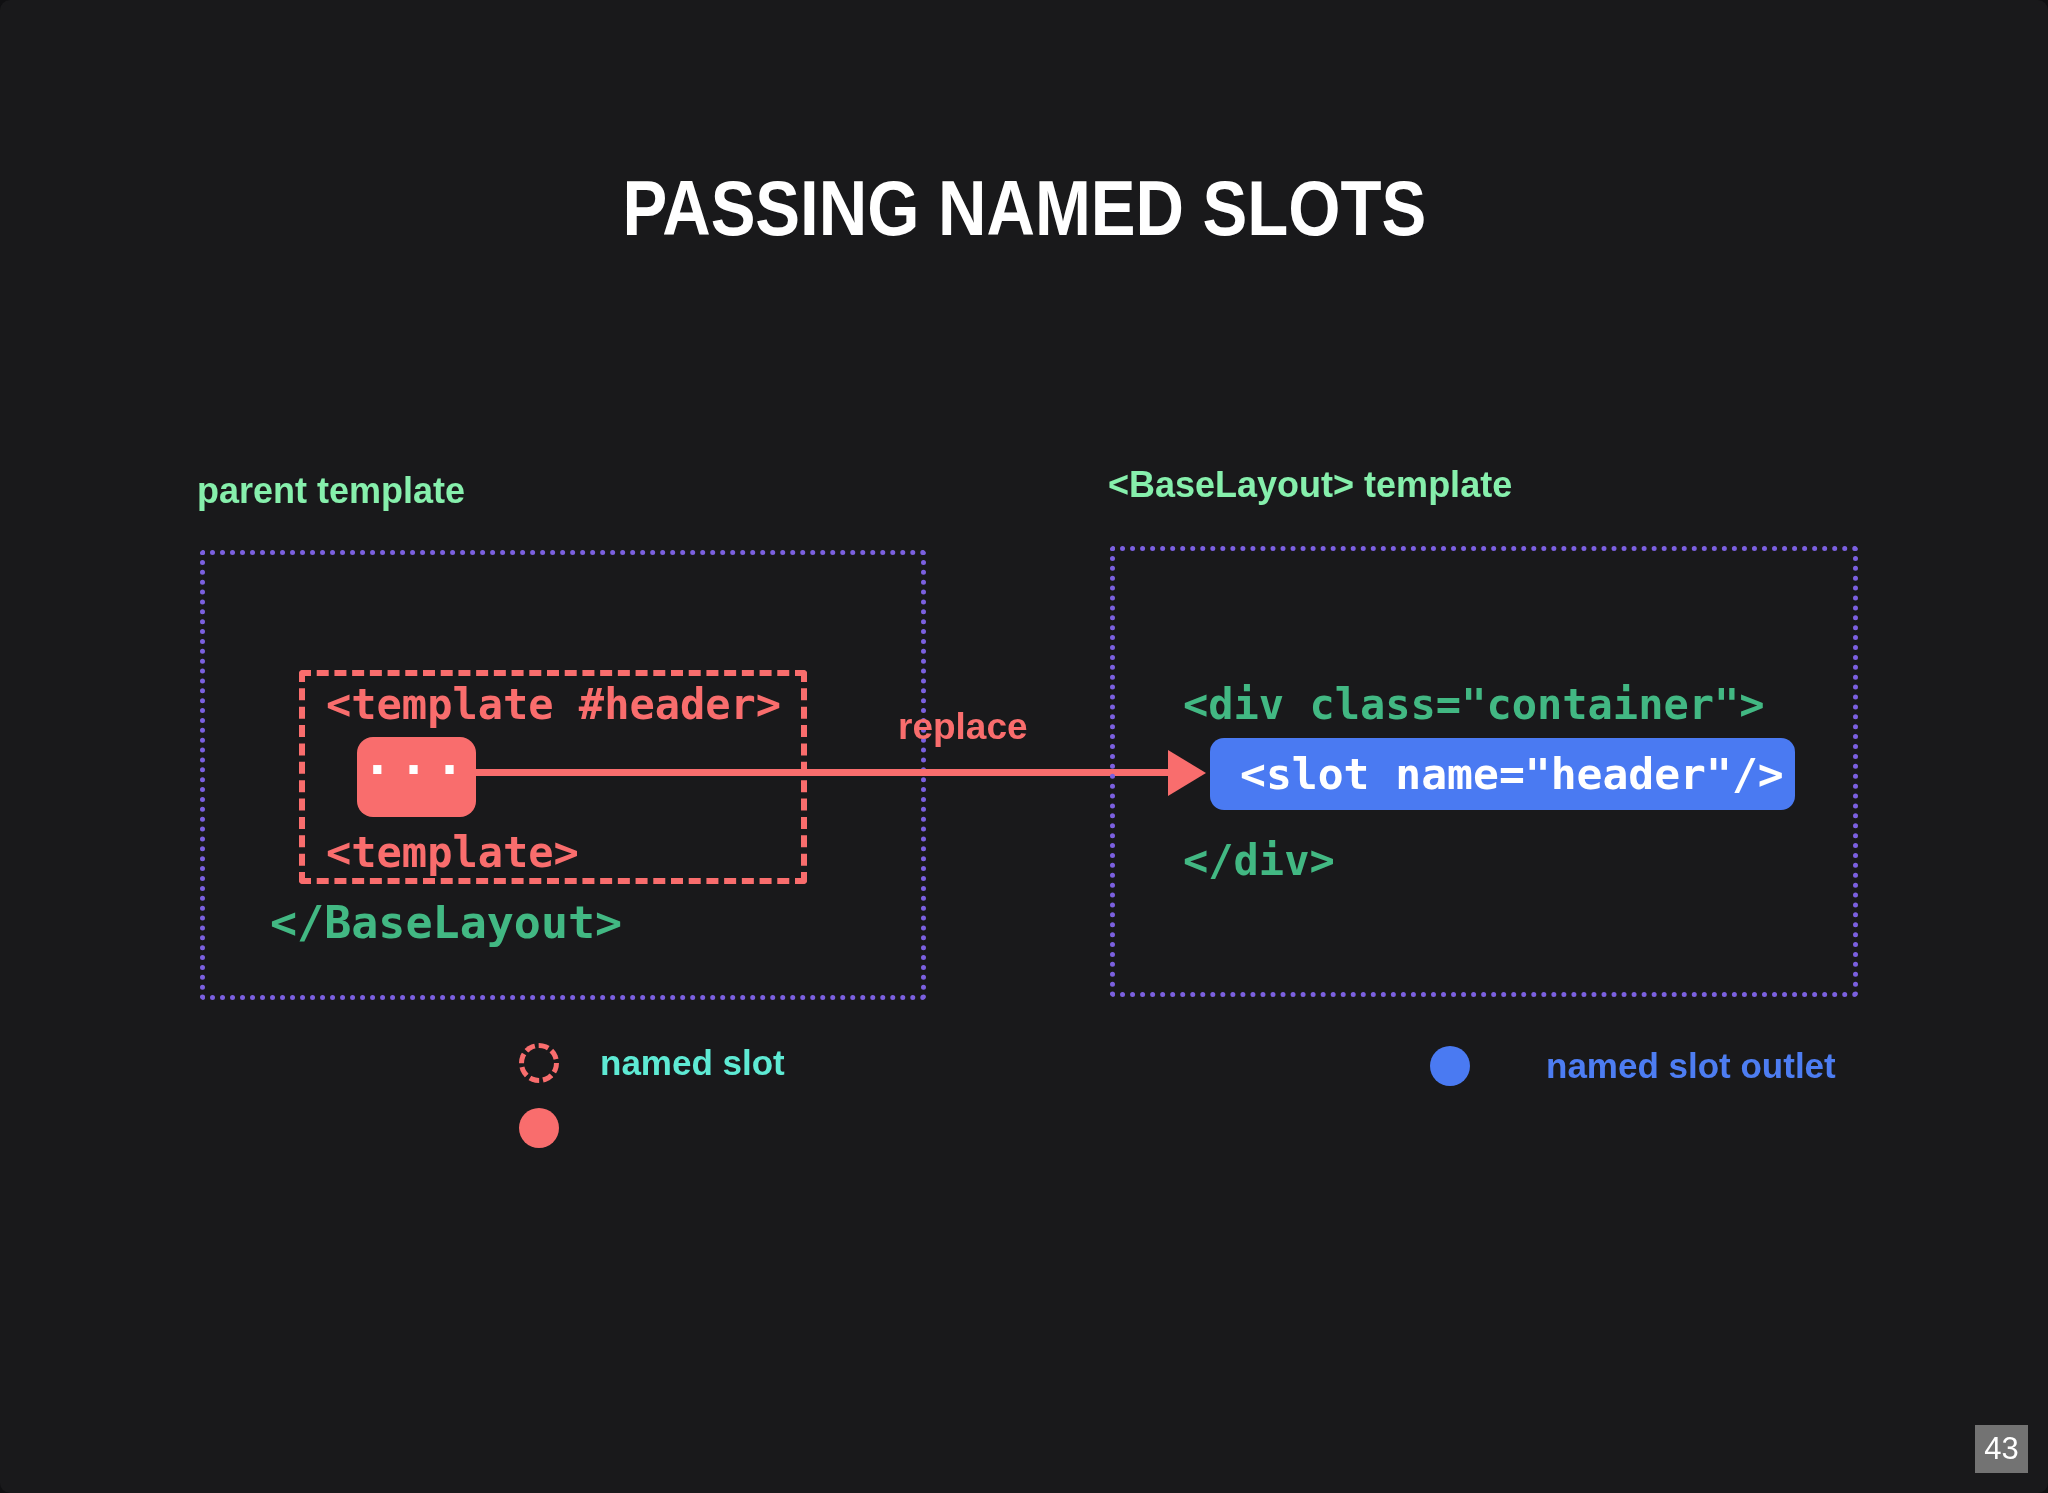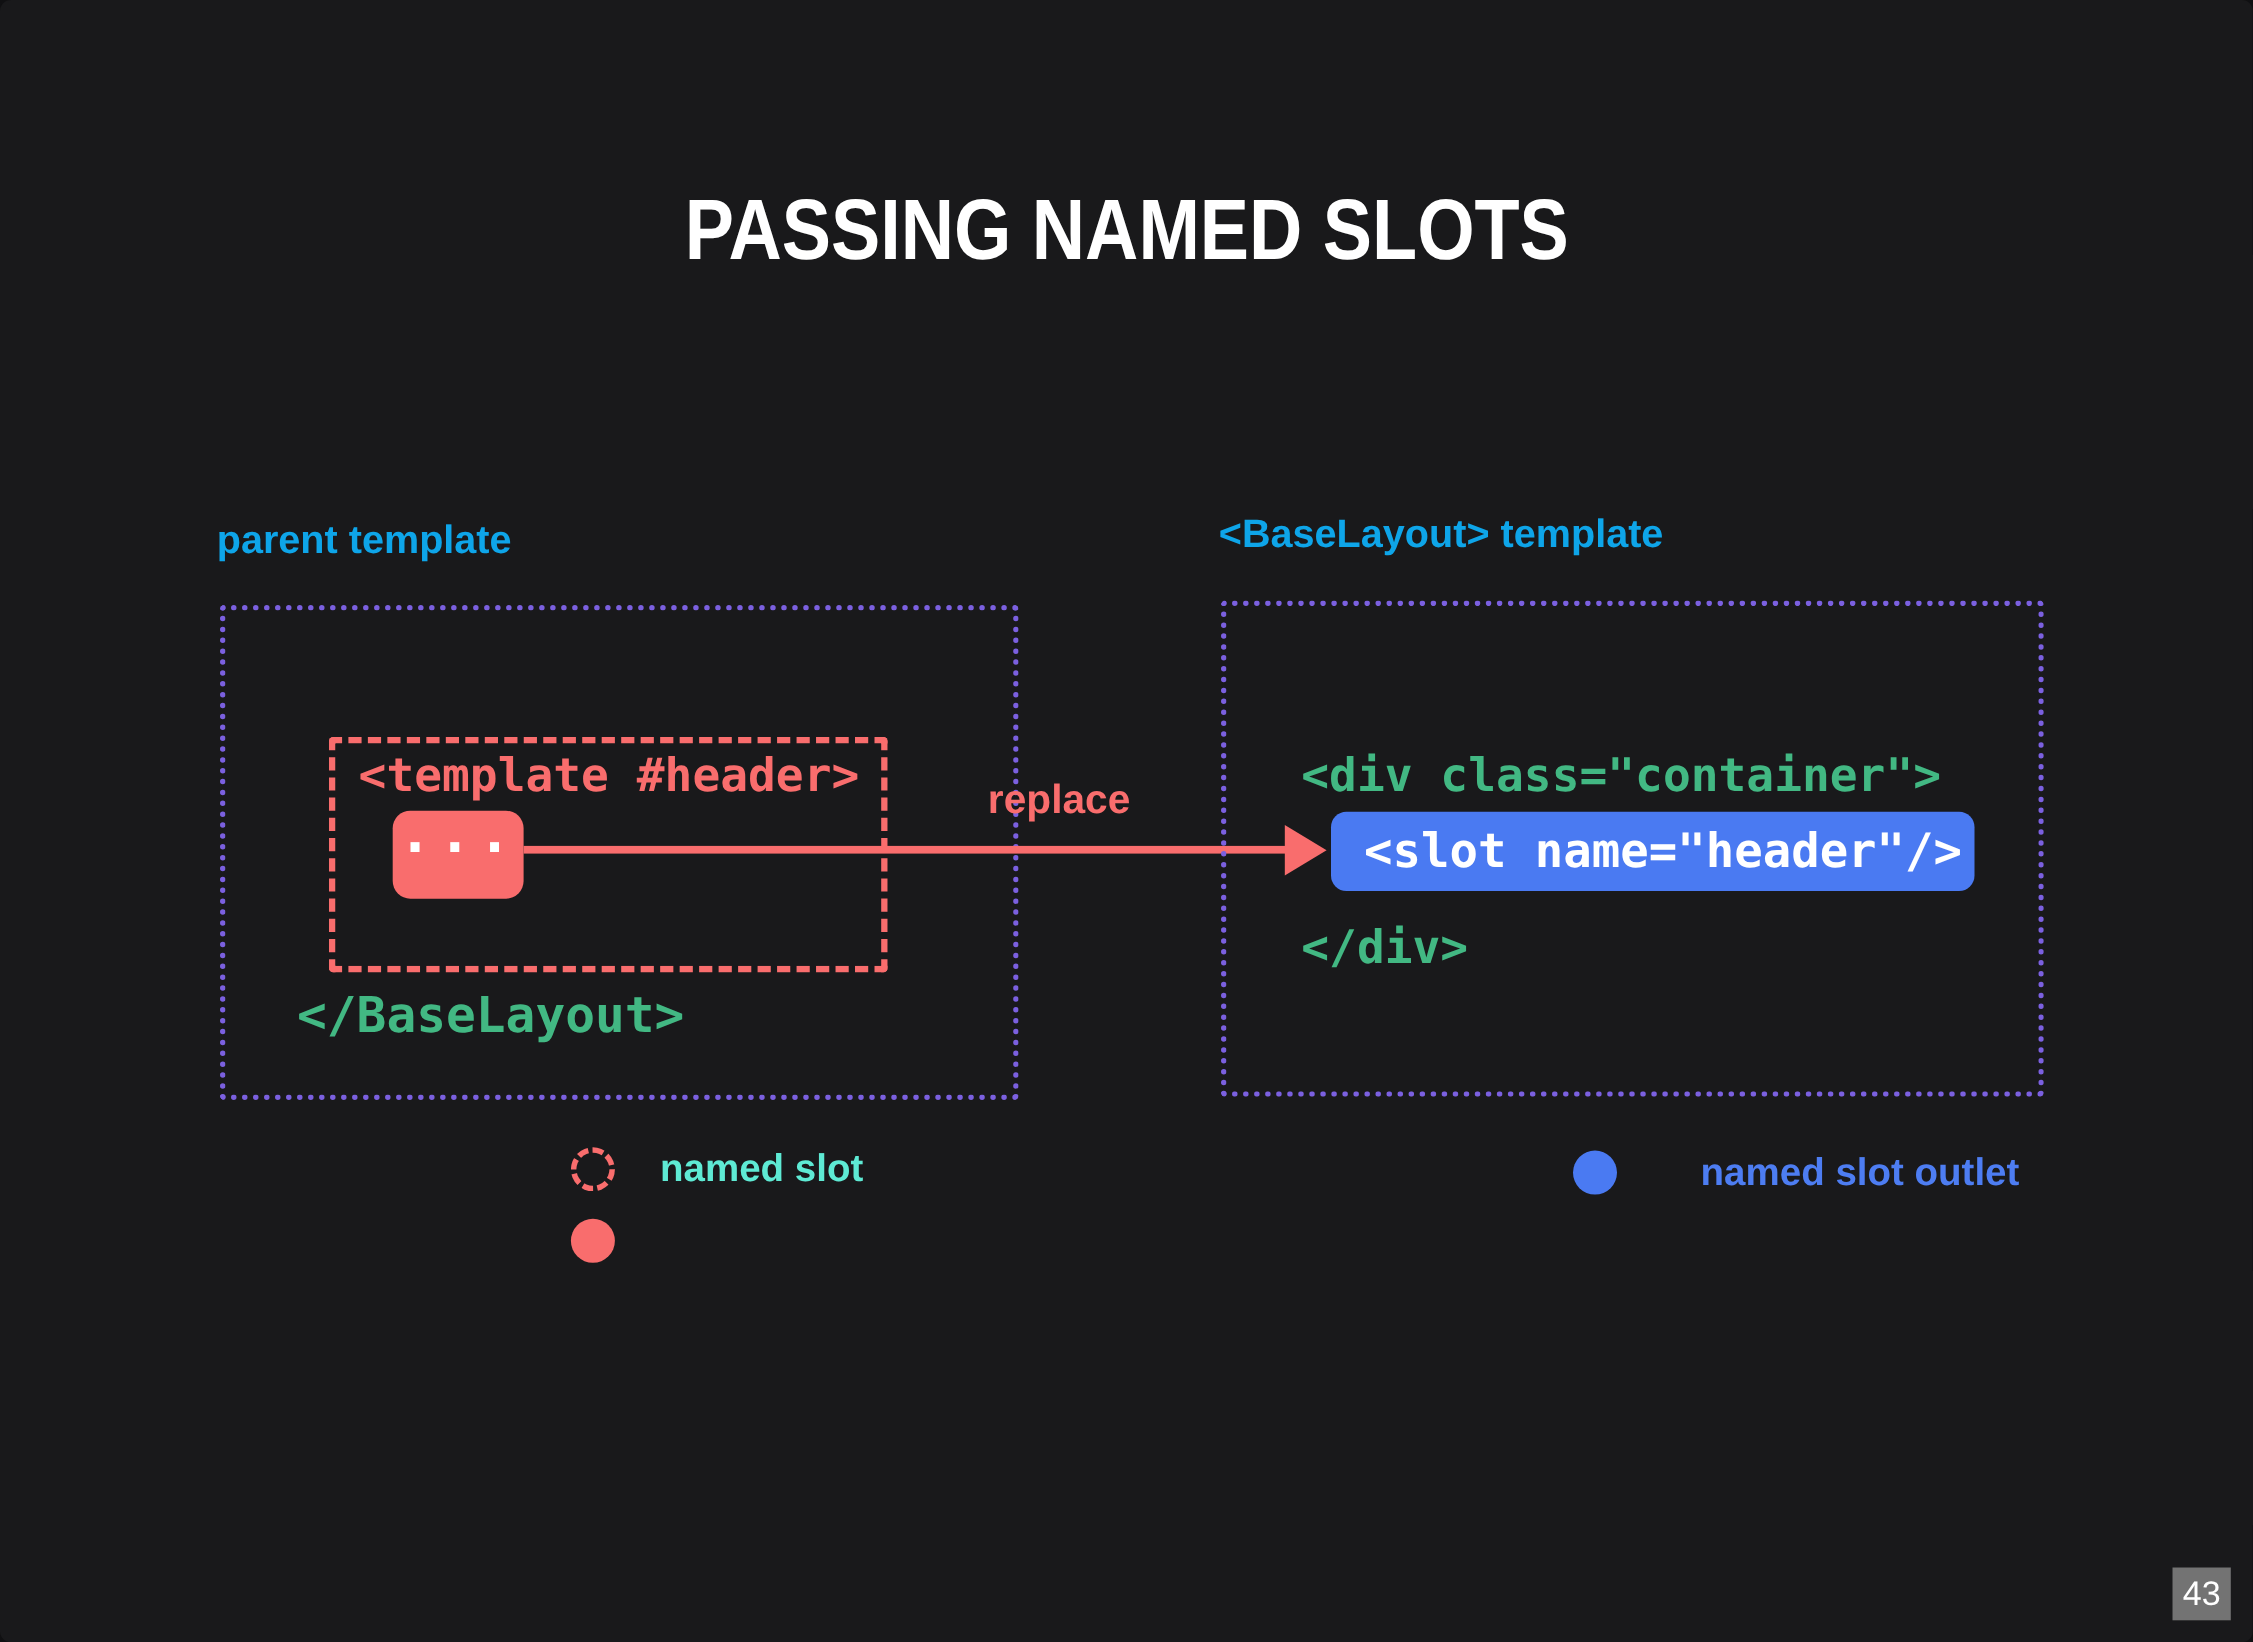--- a/index.html
+++ b/index.html
@@ -12,21 +12,21 @@
   .abs{position:absolute;}
 
   
   .title{
     left:0;right:0;top:163px;text-align:center;
     color:#ffffff;font-size:78px;font-weight:bold;letter-spacing:0px;
   }
   .title span{display:inline-block;transform:scaleX(0.86);transform-origin:center;}
 
   
-  .panel-label{color:#0ea5e9;font-size:36px;font-weight:bold;}
+  .panel-label{color:#86efac;font-size:36px;font-weight:bold;}
 
   
   .panel{
     border:5px dotted #7b60e0;border-radius:4px;background:transparent;
   }
 
   
   .code{
     font-family:"DejaVu Sans Mono","Liberation Mono",monospace;
     font-weight:bold;white-space:pre;
@@ -98,20 +98,21 @@
 
 
   <div class="abs slot-dashed" style="left:299px;top:670px;width:496px;height:202px;"></div>
 
   <div class="abs code red" style="left:326px;top:680px;font-size:42px;">&lt;template #header&gt;</div>
 
   <div class="abs content-chip" style="left:357px;top:737px;width:119px;height:80px;">
     <span class="dots">...</span>
   </div>
 
+  <div class="abs code red" style="left:326px;top:828px;font-size:42px;">&lt;template&gt;</div>
 
   <div class="abs code green" style="left:270px;top:896px;font-size:45px;">&lt;/BaseLayout&gt;</div>
 
   <div class="abs arrow-label" style="left:898px;top:706px;width:240px;">replace</div>
   <div class="abs arrow-line" style="left:476px;top:769px;width:694px;"></div>
   <div class="abs arrow-head" style="left:1168px;top:750px;"></div>
 
   <div class="abs panel-label" style="left:1108px;top:464px;">&lt;BaseLayout&gt; template</div>
 
   <div class="abs panel" style="left:1110px;top:546px;width:738px;height:441px;"></div>

